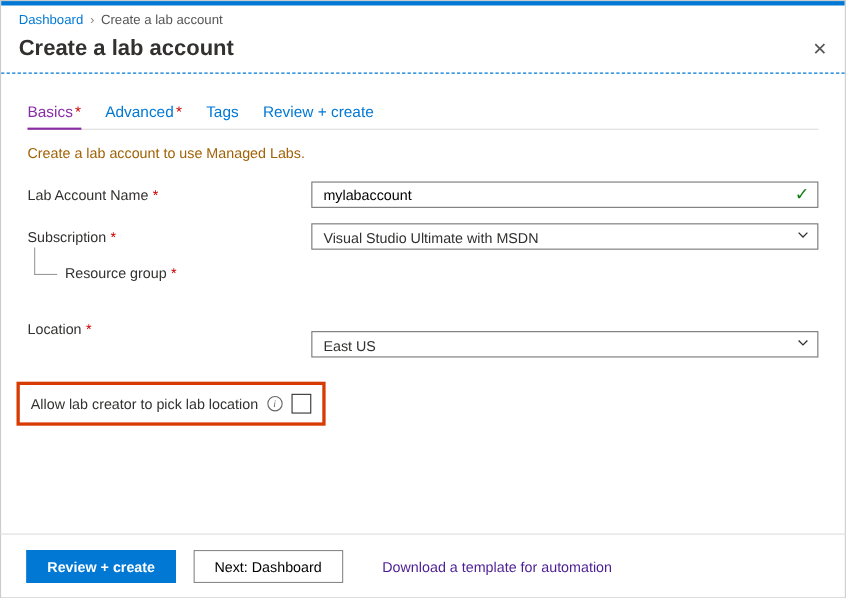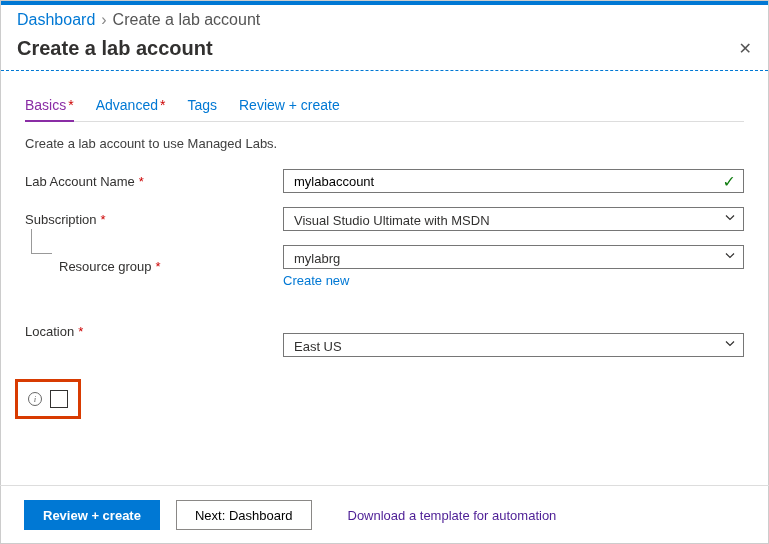--- a/index.html
+++ b/index.html
@@ -12,21 +12,21 @@
     height: 544px;
     overflow: hidden;
     border: 1px solid #ccc;
   }
   .top-bar {
     height: 4px;
     background: #0078d4;
   }
   .breadcrumb {
     padding: 6px 16px 4px;
-    font-size: 16px;
+    font-size: 12px;
     display: flex;
     align-items: center;
     gap: 6px;
   }
   .breadcrumb a { color: #0078d4; text-decoration: none; }
   .breadcrumb-sep { color: #888; }
   .breadcrumb-current { color: #555; }
   .header-row {
     display: flex;
     justify-content: space-between;
@@ -55,21 +55,21 @@
     font-weight: 400;
   }
   .tab.active::after {
     content: "";
     position: absolute;
     left: 0; right: 0; bottom: -1px;
     height: 2px;
     background: #8a2da5;
   }
   .tab .ast { color: #cc0000; margin-left: 2px; }
-  .desc { font-size: 13px; margin-bottom: 18px; color: #404040; }
+  .desc { font-size: 13px; margin-bottom: 18px; color: #a16207; }
   .form-row {
     display: flex;
     margin-bottom: 14px;
   }
   .form-label {
     width: 258px;
     font-size: 13px;
     color: #323130;
     display: flex;
     align-items: center;
@@ -246,33 +246,20 @@
         </span>
       </div>
     </div>
   </div>
 
   <div class="form-row" style="margin-bottom:4px;">
     <div class="form-label indent">
       <span>Resource group</span>
         <span class="ast">*</span>
     </div>
-    <div class="form-control-col">
-      <div class="input-wrap">
-        <div class="select-input" style="line-height:26px;">
-          <span>mylabrg</span>
-        </div>
-        <span class="select-chevron">
-          <svg width="12" height="12" viewBox="0 0 12 12">
-              <path d="M2 4 L6 8 L10 4" fill="none" stroke="#323130" stroke-width="1.2"></path>
-            </svg>
-        </span>
-      </div>
-      <a class="link-small">Create new</a>
-    </div>
   </div>
 
   <div class="form-row" style="margin-top:18px;">
     <div class="form-label">
       <span>Location</span>
         <span class="ast">*</span>
     </div>
     <div class="form-control-col">
       <div class="input-wrap">
         <div class="select-input" style="line-height:26px;margin-top:27px;">
@@ -281,20 +268,21 @@
         <span class="select-chevron">
           <svg width="12" height="12" viewBox="0 0 12 12">
               <path d="M2 4 L6 8 L10 4" fill="none" stroke="#323130" stroke-width="1.2"></path>
             </svg>
         </span>
       </div>
     </div>
   </div>
 
   <div class="highlight-row">
+    <span>Allow lab creator to pick lab location</span>
     <span class="info-icon">i</span>
     <span class="checkbox"></span>
   </div>
 
 </div>
 
 <div class="footer">
   <button class="btn primary">Review + create</button>
   <button class="btn">Next: Dashboard</button>
   <a class="footer-link">Download a template for automation</a>

